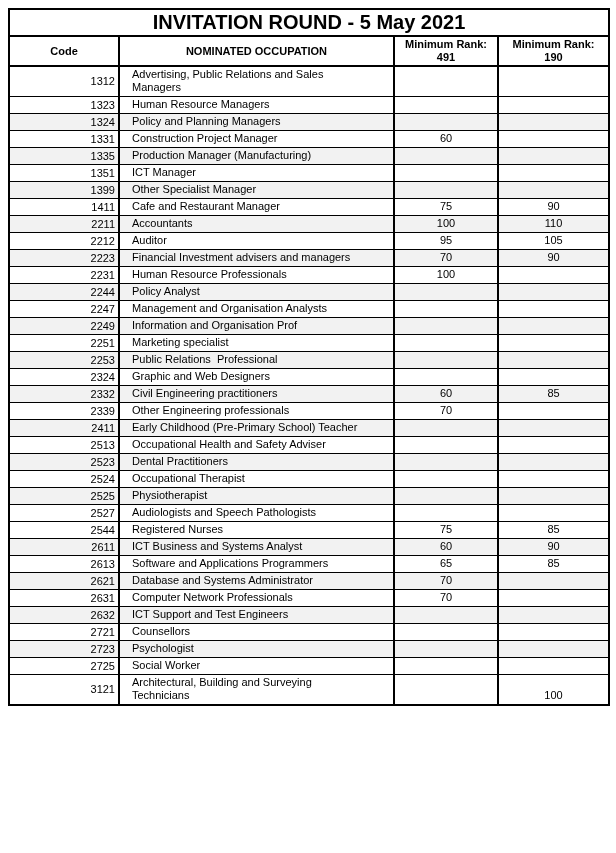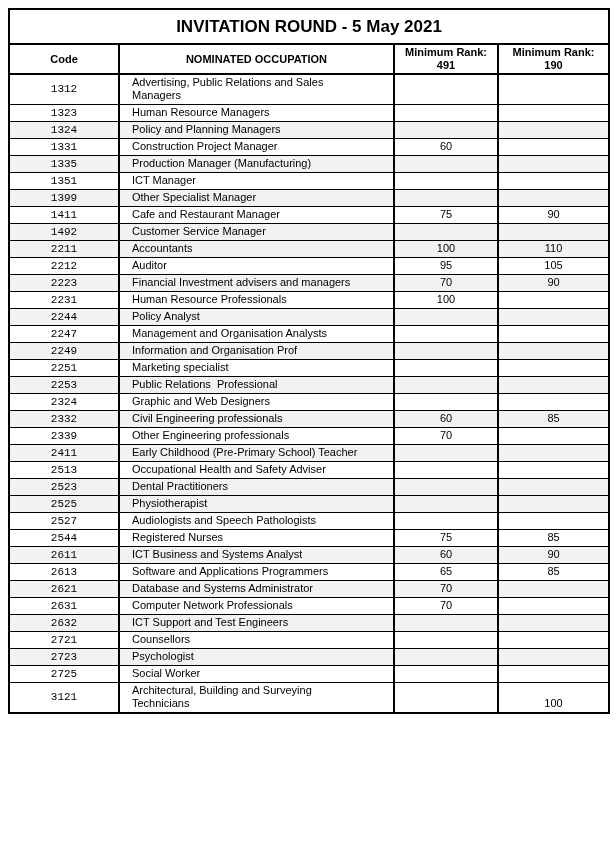--- a/index.html
+++ b/index.html
@@ -24,22 +24,22 @@
   }
   col.c-code{width:110px;}
   col.c-occ{width:275px;}
   col.c-r491{width:104px;}
   col.c-r190{width:111px;}
 
   th,td{box-sizing:border-box;}
 
   tr.title-row th{
     border:2px solid var(--border);
-    height:35px;
-    font-size:17px;
+    height:27px;
+    font-size:20px;
     font-weight:bold;
     text-align:center;
     vertical-align:middle;
     padding:1px 0;
   }
   tr.header-row th{
     border:2px solid var(--border);
     height:30px;
     font-size:11px;
     line-height:13px;
@@ -53,23 +53,22 @@
     border-bottom:1px solid var(--border);
     border-left:2px solid var(--border);
     border-right:2px solid var(--border);
     font-size:11px;
     line-height:13px;
     padding:1px 3px;
   }
   tbody tr{height:17px;}
   tbody tr.shaded td{background:var(--row-alt);}
   td.code{
-    text-align:center;
+    text-align:right;
     vertical-align:middle;
-    font-family:Liberation Mono, monospace;
   }
   td.occ{
     text-align:left;
     vertical-align:bottom;
     padding-left:12px;
     padding-bottom:2px;
     white-space:pre-wrap;
   }
   td.rank{
     text-align:center;
@@ -149,26 +148,20 @@
     <td class="rank"></td>
     <td class="rank"></td>
   </tr>
         <tr>
     <td class="code">1411</td>
     <td class="occ">Cafe and Restaurant Manager</td>
     <td class="rank">75</td>
     <td class="rank">90</td>
   </tr>
         <tr class="shaded">
-    <td class="code">1492</td>
-    <td class="occ">Customer Service Manager</td>
-    <td class="rank"></td>
-    <td class="rank"></td>
-  </tr>
-        <tr class="shaded">
     <td class="code">2211</td>
     <td class="occ">Accountants</td>
     <td class="rank">100</td>
     <td class="rank">110</td>
   </tr>
         <tr>
     <td class="code">2212</td>
     <td class="occ">Auditor</td>
     <td class="rank">95</td>
     <td class="rank">105</td>
@@ -216,21 +209,21 @@
     <td class="rank"></td>
   </tr>
         <tr>
     <td class="code">2324</td>
     <td class="occ">Graphic and Web Designers</td>
     <td class="rank"></td>
     <td class="rank"></td>
   </tr>
         <tr class="shaded">
     <td class="code">2332</td>
-    <td class="occ">Civil Engineering professionals</td>
+    <td class="occ">Civil Engineering practitioners</td>
     <td class="rank">60</td>
     <td class="rank">85</td>
   </tr>
         <tr>
     <td class="code">2339</td>
     <td class="occ">Other Engineering professionals</td>
     <td class="rank">70</td>
     <td class="rank"></td>
   </tr>
         <tr class="shaded">
@@ -241,20 +234,26 @@
   </tr>
         <tr>
     <td class="code">2513</td>
     <td class="occ">Occupational Health and Safety Adviser</td>
     <td class="rank"></td>
     <td class="rank"></td>
   </tr>
         <tr class="shaded">
     <td class="code">2523</td>
     <td class="occ">Dental Practitioners</td>
+    <td class="rank"></td>
+    <td class="rank"></td>
+  </tr>
+        <tr>
+    <td class="code">2524</td>
+    <td class="occ">Occupational Therapist</td>
     <td class="rank"></td>
     <td class="rank"></td>
   </tr>
         <tr class="shaded">
     <td class="code">2525</td>
     <td class="occ">Physiotherapist</td>
     <td class="rank"></td>
     <td class="rank"></td>
   </tr>
         <tr>

